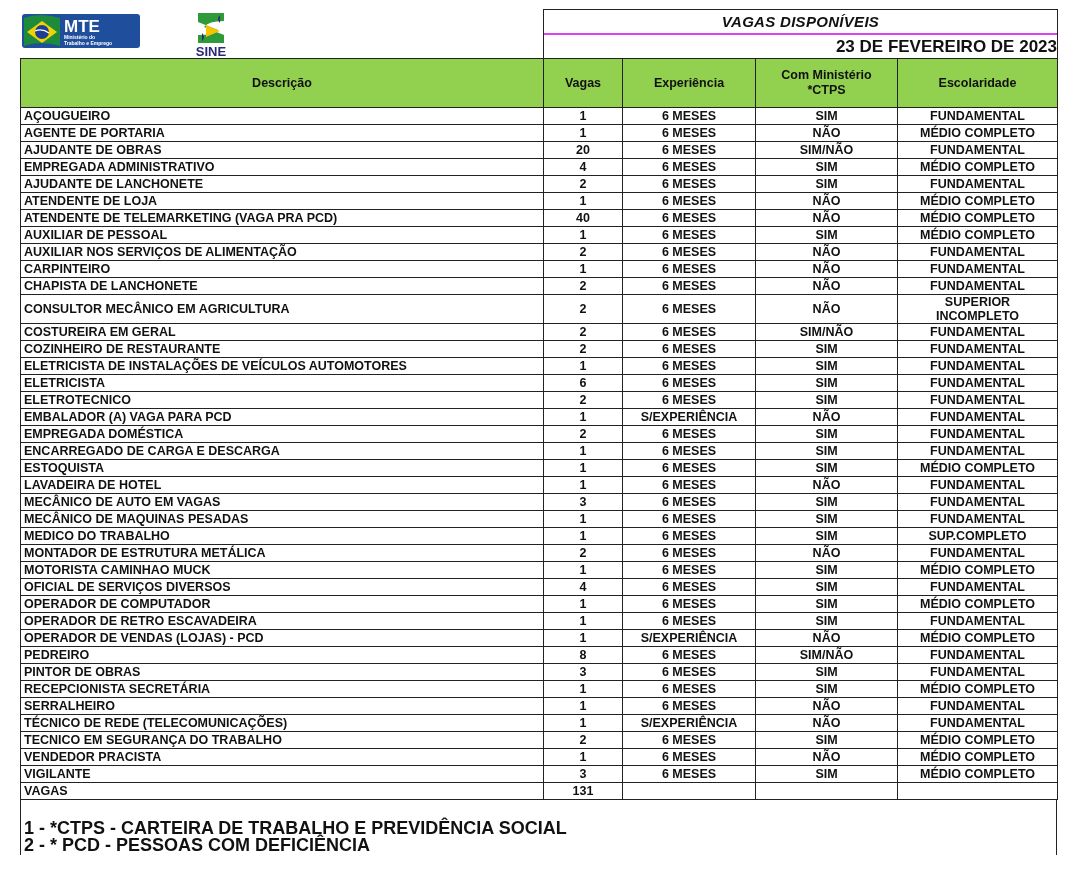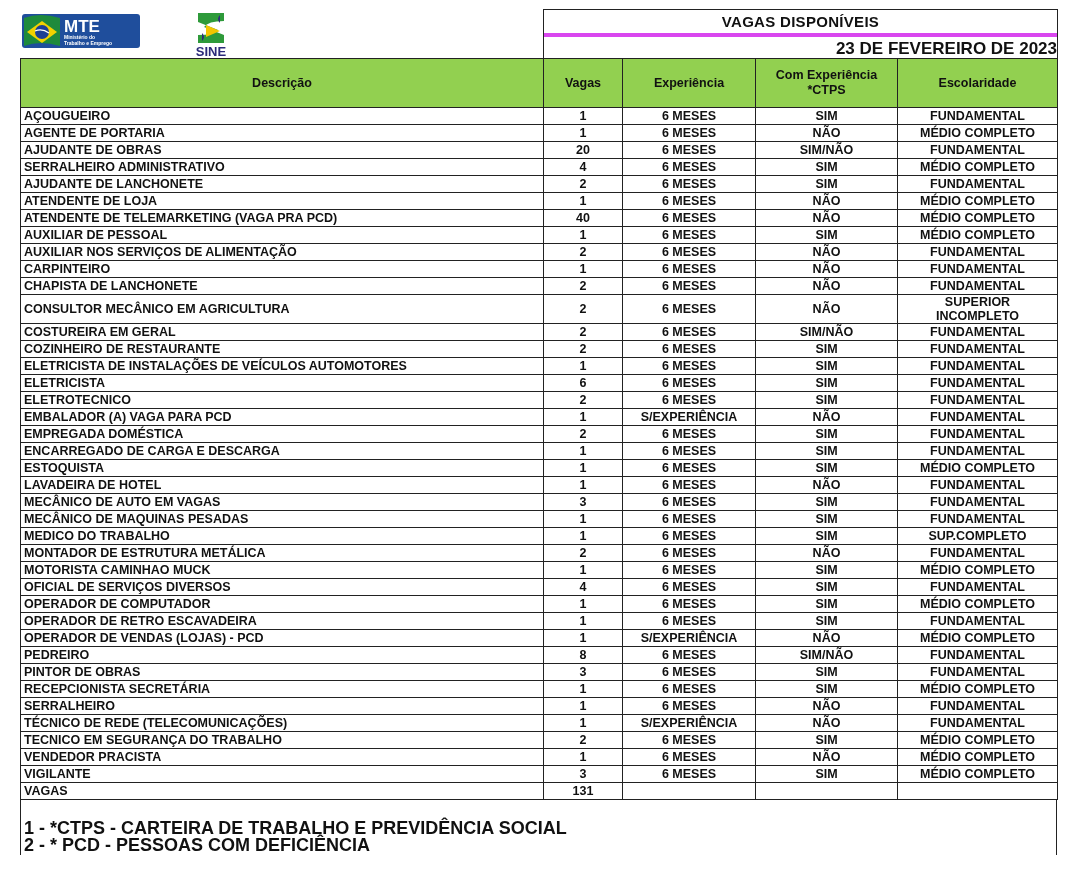--- a/index.html
+++ b/index.html
@@ -3,21 +3,21 @@
 <meta charset="utf-8">
 <style>
   html, body { margin:0; padding:0; background:#ffffff; }
   body { width:1080px; height:888px; position:relative; overflow:hidden; font-family:"Liberation Sans", sans-serif; color:#111; }
   .sheet { position:absolute; left:20px; top:9px; width:1037px; }
   .toprow { position:relative; height:50px; }
   .logos { position:absolute; left:0; top:0; width:523px; height:50px; }
   .mte { position:absolute; left:2px; top:3px; width:118px; height:38px; }
   .sine { position:absolute; left:168px; top:2px; width:46px; height:48px; }
   .titlebox { position:absolute; left:523px; top:0; width:513px; height:48px; border:1px solid #222; }
-  .titlebox .t1 { height:23px; border-bottom:4px solid #d946ef; text-align:center; font-weight:bold; font-size:15px; line-height:24px; letter-spacing:0.3px; }
+  .titlebox .t1 { height:23px; border-bottom:2px solid #d946ef; text-align:center; font-weight:bold; font-size:15px; line-height:24px; letter-spacing:0.3px;font-style:italic; }
   .titlebox .t2 { height:24px; text-align:right; font-weight:bold; font-size:17px; line-height:24px; }
   table { border-collapse:collapse; width:1037px; table-layout:fixed; margin-top:-1px; }
   th { background:#92d050; font-weight:bold; font-size:12.5px; border:1px solid #222; height:48px; padding:0; text-align:center; line-height:15px; }
   td { border:1px solid #222; font-weight:bold; font-size:12.5px; height:16px; padding:0 2px; line-height:16px; text-align:center; white-space:nowrap; overflow:hidden; }
   td.desc { text-align:left; padding-left:3px; }
   tr.tall td { height:28px; }
   td .two { display:block; line-height:14px; white-space:normal; }
   .notes { width:1035px; border-left:1px solid #222; border-right:1px solid #222; height:55px; position:relative; }
   .notes .n { position:absolute; left:3px; font-weight:bold; font-size:18px; }
 </style>
@@ -57,21 +57,21 @@
         <col style="width:79px">
         <col style="width:133px">
         <col style="width:142px">
         <col style="width:160px">
     </colgroup>
     <thead>
       <tr>
         <th>Descrição</th>
         <th>Vagas</th>
         <th>Experiência</th>
-        <th><span>Com Experiência</span><br><span>*CTPS</span></th>
+        <th><span>Com Ministério</span><br><span>*CTPS</span></th>
         <th>Escolaridade</th>
       </tr>
     </thead>
     <tbody id="rows">
         <tr>
           <td class="desc">AÇOUGUEIRO</td>
           <td>1</td>
           <td>6 MESES</td>
           <td>SIM</td>
           <td>FUNDAMENTAL</td>
@@ -84,21 +84,21 @@
           <td>MÉDIO COMPLETO</td>
         </tr>
         <tr>
           <td class="desc">AJUDANTE DE OBRAS</td>
           <td>20</td>
           <td>6 MESES</td>
           <td>SIM/NÃO</td>
           <td>FUNDAMENTAL</td>
         </tr>
         <tr>
-          <td class="desc">SERRALHEIRO ADMINISTRATIVO</td>
+          <td class="desc">EMPREGADA ADMINISTRATIVO</td>
           <td>4</td>
           <td>6 MESES</td>
           <td>SIM</td>
           <td>MÉDIO COMPLETO</td>
         </tr>
         <tr>
           <td class="desc">AJUDANTE DE LANCHONETE</td>
           <td>2</td>
           <td>6 MESES</td>
           <td>SIM</td>

